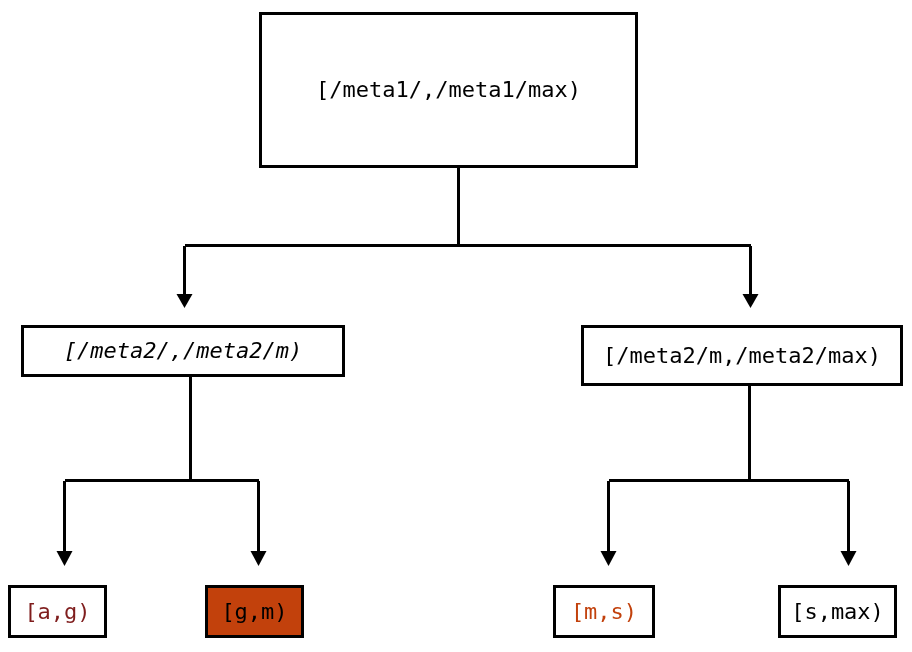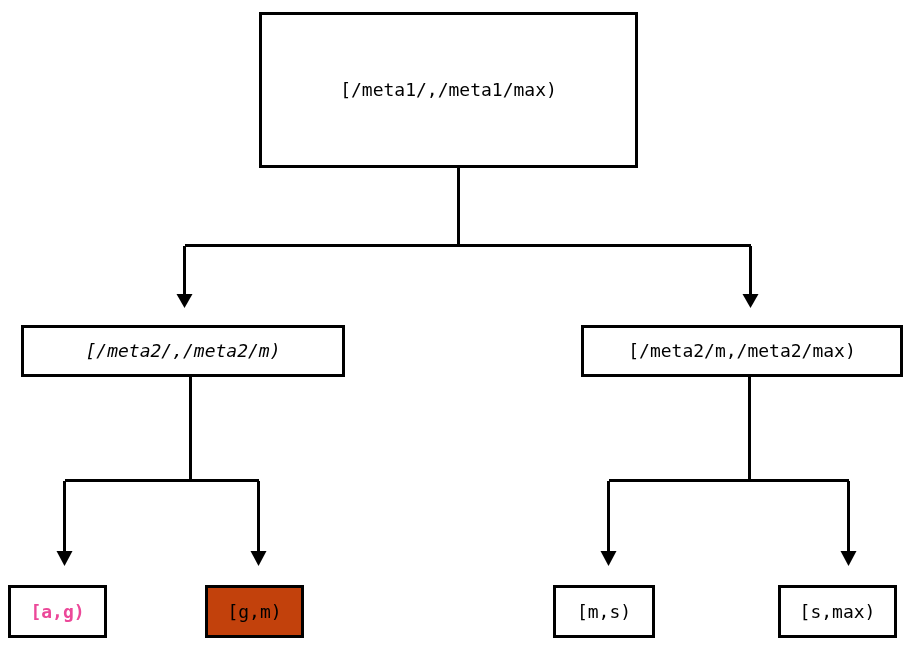--- a/index.html
+++ b/index.html
@@ -22,21 +22,21 @@
     position: absolute;
     box-sizing: border-box;
     border: 3px solid #000000;
     background: #ffffff;
     display: flex;
     align-items: center;
     justify-content: center;
   }
   .node-label {
     font-family: "DejaVu Sans Mono", "Liberation Mono", monospace;
-    font-size: 18px;
+    font-size: 22px;
     line-height: 1;
     color: #000000;
     white-space: pre;
     letter-spacing: 0px;
   }
   .edge-layer {
     position: absolute;
     left: 0;
     top: 0;
     width: 912px;
@@ -82,33 +82,33 @@
   </svg>
 
   <div class="node-box" style="left: 259px; top: 12px; width: 379px; height: 156px; border-color: rgb(0, 0, 0); border-width: 3px; background: rgb(255, 255, 255);">
     <span class="node-label" style="color: rgb(0, 0, 0);">[/meta1/,/meta1/max)</span>
   </div>
 
   <div class="node-box" style="left: 21px; top: 325px; width: 324px; height: 52px; border-color: rgb(0, 0, 0); border-width: 3px; background: rgb(255, 255, 255); font-style: italic;">
     <span class="node-label" style="color: rgb(0, 0, 0);">[/meta2/,/meta2/m)</span>
   </div>
 
-  <div class="node-box" style="left: 581px; top: 325px; width: 322px; height: 52px; border-color: rgb(0, 0, 0); border-width: 3px; background: rgb(255, 255, 255);">
+  <div class="node-box" style="left: 581px; top: 325px; width: 322px; height: 61px; border-color: rgb(0, 0, 0); border-width: 3px; background: rgb(255, 255, 255);">
     <span class="node-label" style="color: rgb(0, 0, 0);">[/meta2/m,/meta2/max)</span>
   </div>
 
   <div class="node-box" style="left: 8px; top: 585px; width: 99px; height: 53px; border-color: rgb(0, 0, 0); border-width: 3px; background: rgb(255, 255, 255);">
-    <span class="node-label" style="color: #ec4899; font-weight: bold;">[a,g)</span>
+    <span class="node-label" style="color: #7f1d1d;">[a,g)</span>
   </div>
 
   <div class="node-box" style="left: 205px; top: 585px; width: 99px; height: 53px; border-color: rgb(0, 0, 0); border-width: 3px; background: #c2410c;">
     <span class="node-label" style="color: rgb(0, 0, 0);">[g,m)</span>
   </div>
 
   <div class="node-box" style="left: 553px; top: 585px; width: 102px; height: 53px; border-color: rgb(0, 0, 0); border-width: 3px; background: rgb(255, 255, 255);">
-    <span class="node-label" style="color: #000000;">[m,s)</span>
+    <span class="node-label" style="color: #c2410c;">[m,s)</span>
   </div>
 
   <div class="node-box" style="left: 778px; top: 585px; width: 119px; height: 53px; border-color: rgb(0, 0, 0); border-width: 3px; background: rgb(255, 255, 255); justify-content: center;">
     <span class="node-label" style="color: rgb(0, 0, 0);">[s,max)</span>
   </div>
 
 </div>
 
 </body></html>

